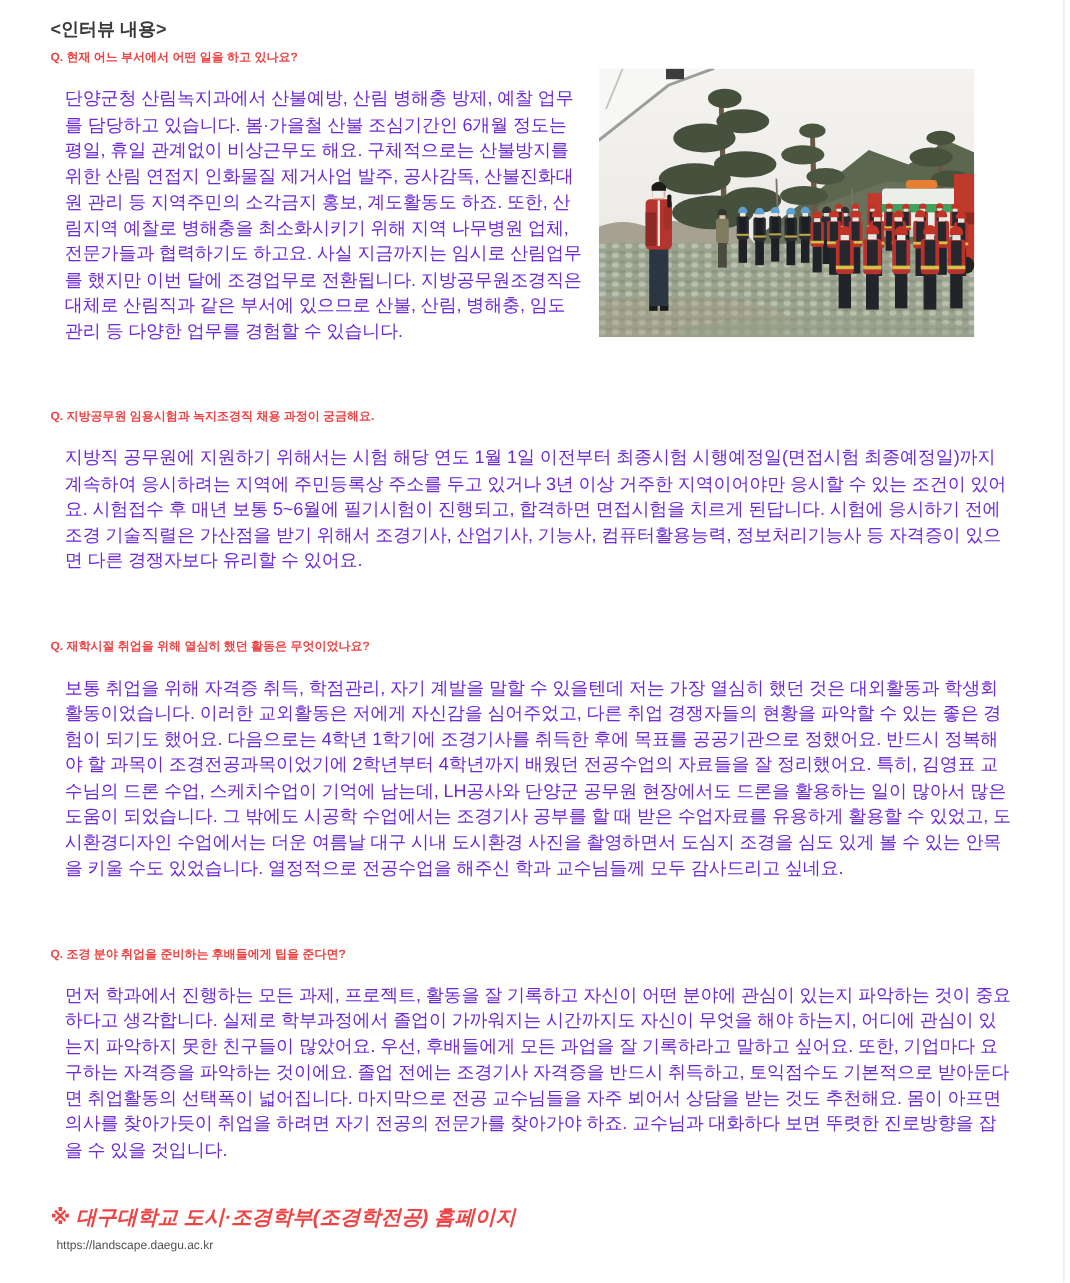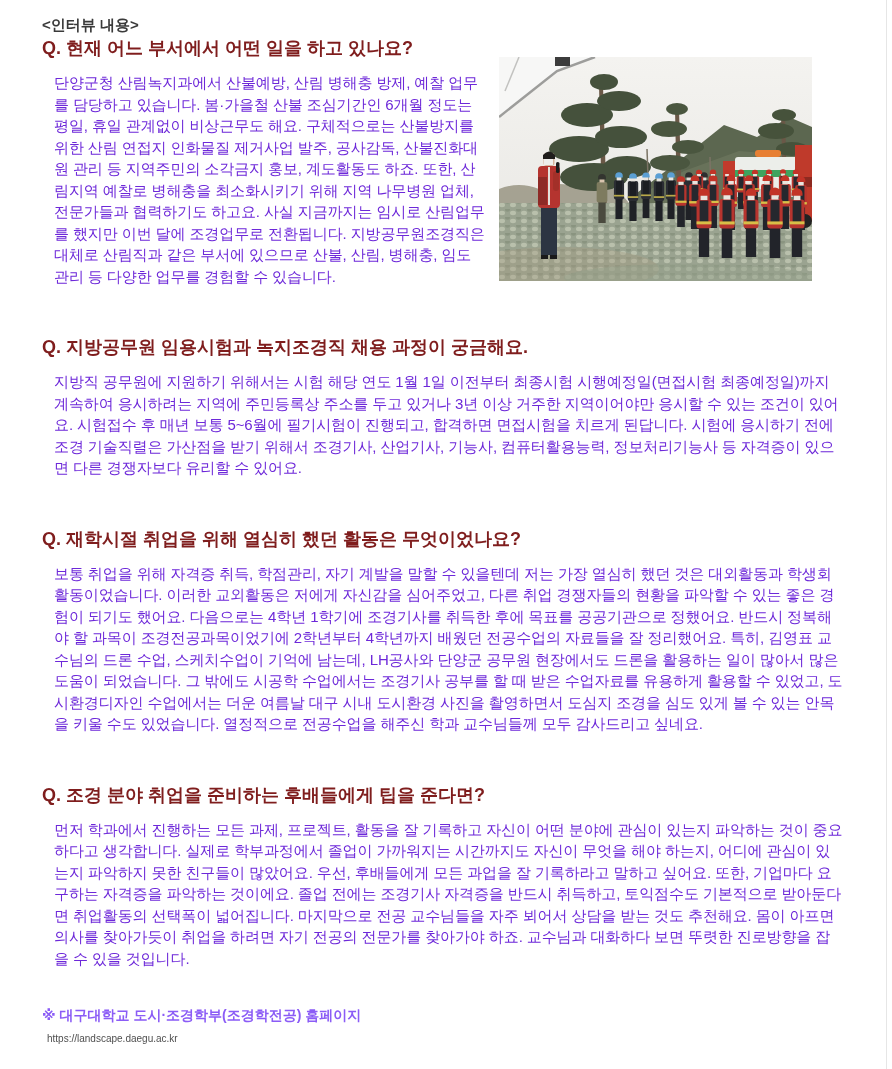--- a/index.html
+++ b/index.html
@@ -14,38 +14,39 @@
   }
   .page-border {
     position:absolute; left:886px; top:0; width:1px; height:1069px;
     background:#e6e6e6;
   }
   .doc { padding:13px 36px 0 42px; }
   .title {
     font-size:15px; line-height:24px; font-weight:bold; color:#3a3a3a;
   }
   h2.question {
-    font-size:18px; line-height:23px; font-weight:bold; color:#7f1d1d;
+    font-size:10px; line-height:23px; font-weight:bold; color:#ef4444;
     margin:0; clear:both;
   }
   section.follow h2.question { margin-top:49px; }
   p.answer {
     font-size:15px; line-height:21.5px; margin:12px; color:#6d28d9;
     letter-spacing:-0.1px;
   }
   .photo-float {
     float:right;
     width:313px; height:224px;
     margin:-3px 44px 10px 14px;
     overflow:hidden;
   }
   .photo-float svg { display:block; }
   .note-head {
-    font-size:14px; line-height:24px; font-weight:bold; color:#8b5cf6;
+    font-size:17px; line-height:24px; font-weight:bold; color:#ef4444;
     clear:both;
+    font-style:italic;
   }
   .note-head.homepage { margin-top:34px; }
   .note-head.photos { margin-top:16px; }
   .url-line {
     font-size:10px; line-height:24px; color:#4f4f4f; padding-left:5px;
   }
   .caption-item {
     font-size:20px; line-height:21.5px; color:#565656; padding-left:10px;
   }
 </style>

